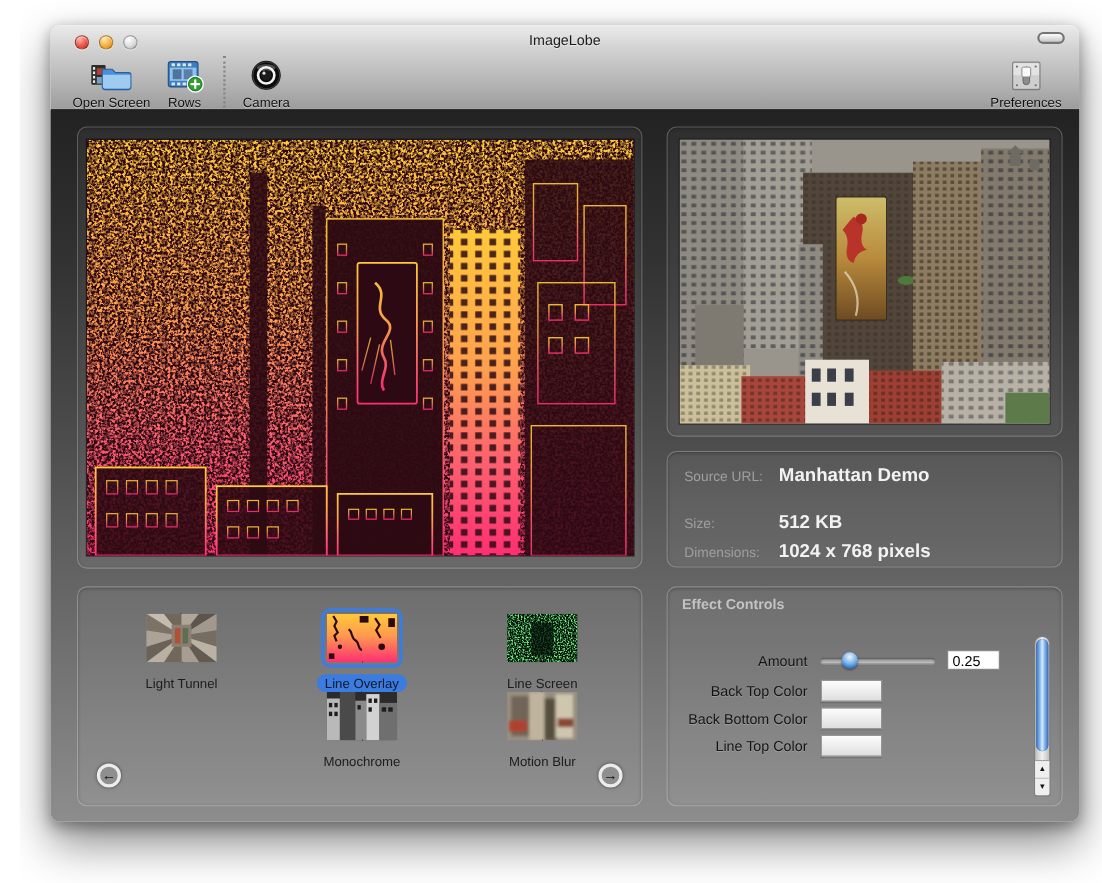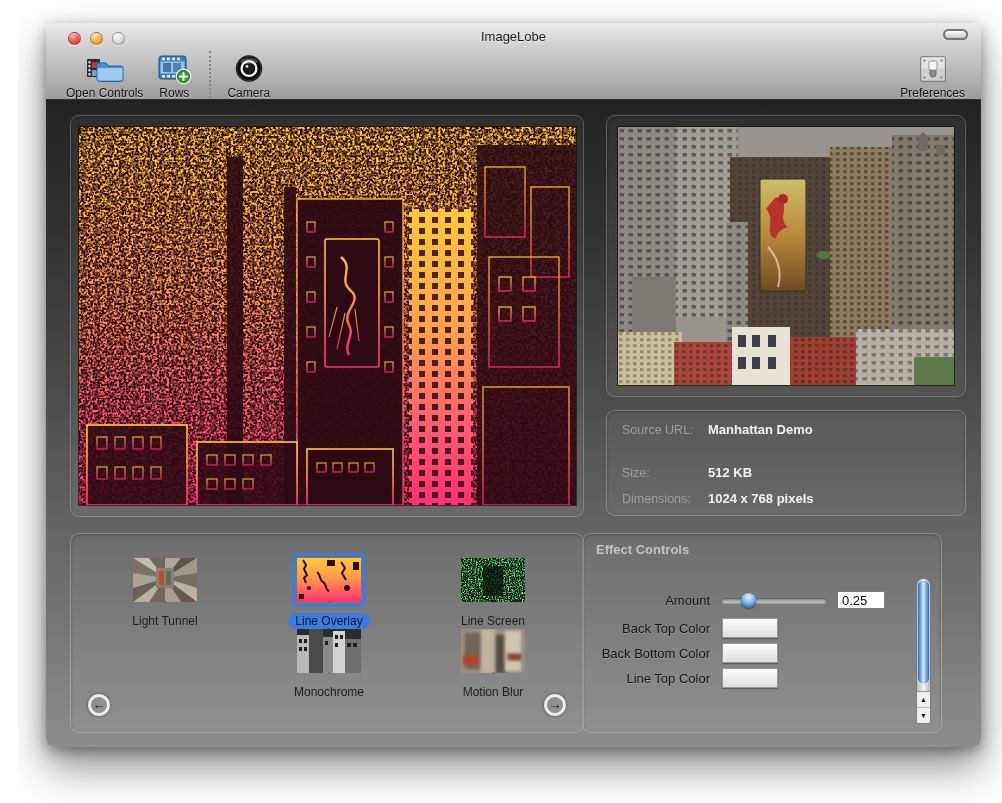--- a/index.html
+++ b/index.html
@@ -37,31 +37,31 @@
     background:linear-gradient(#222222, #333333 22%, #4c4c4c 46%, #6b6b6b 72%, #868686 94%, #8d8d8d);
     border-radius:0 0 8px 8px; }
 
   .panel { position:absolute; border:1px solid rgba(255,255,255,0.22); border-radius:9px;
     background:rgba(255,255,255,0.055); box-shadow:inset 0 1px 3px rgba(0,0,0,0.28); }
 
   .preview-panel  { left:24px;  top:15px;  width:514px; height:402px; }
   .thumb-panel    { left:560px; top:15px;  width:360px; height:282px; }
   .info-panel     { left:560px; top:310px; width:360px; height:106px; }
   .effects-panel  { left:24px;  top:433px; width:514px; height:200px; }
-  .controls-panel { left:536px; top:433px; width:360px; height:200px; }
+  .controls-panel { left:560px; top:433px; width:360px; height:200px; }
 
   .preview-img { position:absolute; left:8px; top:11px; width:497px; height:378px; box-shadow:0 0 0 1px rgba(0,0,0,0.55); background:#2d0a13; }
   .preview-img svg, .thumb-img svg { display:block; width:100%; height:100%; }
   .thumb-img { position:absolute; left:11px; top:11px; width:336px; height:258px; box-shadow:0 0 0 1px rgba(0,0,0,0.55); background:#9a958c; }
 
   
   .info-row { position:absolute; left:15px; display:flex; align-items:baseline; }
   .info-row.r0 { top:11px; } .info-row.r1 { top:54px; } .info-row.r2 { top:80px; }
   .info-label { width:86px; font-size:12.5px; color:#9f9f9f; }
-  .info-value { font-size:13px; font-weight:bold; color:#f2f2f2; }
+  .info-value { font-size:17px; font-weight:bold; color:#f2f2f2; }
 
   
   .fx-item { position:absolute; width:120px; text-align:center; }
   .fx-item.c0 { left:34px; }  .fx-item.c1 { left:198px; } .fx-item.c2 { left:362px; }
   .fx-item.row0 { top:19px; } .fx-item.row1 { top:90px; }
   .fx-thumb-wrap { display:inline-block; padding:2px; border:3px solid transparent; border-radius:8px; line-height:0; }
   .fx-item.selected .fx-thumb-wrap { border-color:#3b7ce0; }
   .fx-thumb { width:64px; height:44px; border-radius:2px; overflow:hidden; box-shadow:0 0 0 1px rgba(0,0,0,0.35); }
   .fx-thumb svg { display:block; width:64px; height:44px; }
   .fx-label { display:inline-block; margin-top:1px; font-size:12px; color:#1c1c1c; padding:0 7px; border-radius:8px; line-height:16px; }
@@ -125,21 +125,21 @@
                   <rect x="3.5" y="12" width="2" height="2.4"></rect>
                   <rect x="3.5" y="16" width="2" height="2.4"></rect>
                   <rect x="3.5" y="20" width="2" height="2.4"></rect>
                 </g>
               <rect x="7" y="9" width="7" height="6" fill="#b04038"></rect>
                 <rect x="7" y="17" width="7" height="6" fill="#7aa0c0"></rect>
               <path d="M12 10 h9 l3 3 h12 a2 2 0 0 1 2 2 v11 a2.5 2.5 0 0 1 -2.5 2.5 H14.5 A2.5 2.5 0 0 1 12 26 z" fill="#4a90d9" stroke="#275f9e" stroke-width="1"></path>
               <path d="M12.5 15 h25 v10.5 a2 2 0 0 1 -2 2 h-21 a2 2 0 0 1 -2 -2 z" fill="#9fcbf1"></path>
             </svg>
           </div>
-          <div class="tb-label">Open Controls</div>
+          <div class="tb-label">Open Screen</div>
         </div>
 
         <div class="tb-item">
           <div class="tb-icon">
             <svg width="36" height="32" viewBox="0 0 36 32">
               <rect x="3" y="3" width="27" height="23" rx="2.5" fill="#3c7fc0" stroke="#234f80" stroke-width="1"></rect>
               <rect x="4.5" y="8.5" width="24" height="12" fill="#8fc3ee"></rect>
               <g fill="#dfe9f2">
                   <rect x="6" y="4.6" width="3" height="2.6"></rect>
                   <rect x="11" y="4.6" width="3" height="2.6"></rect>

